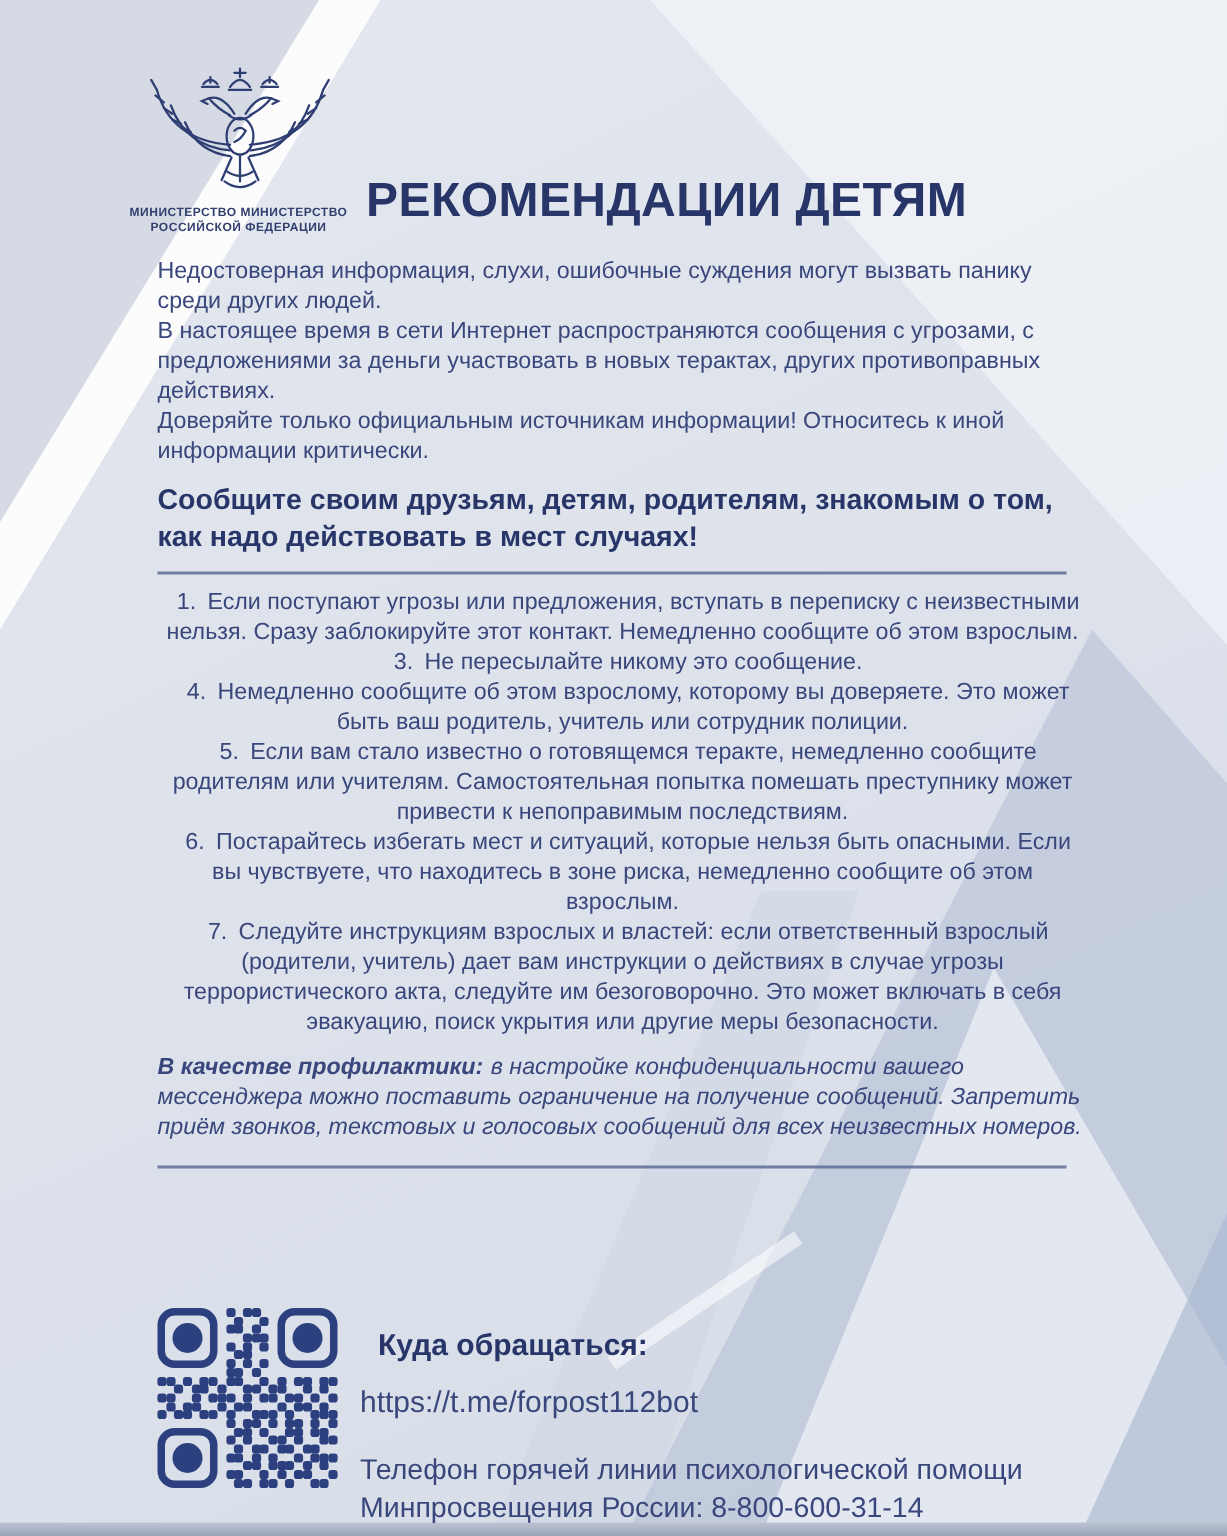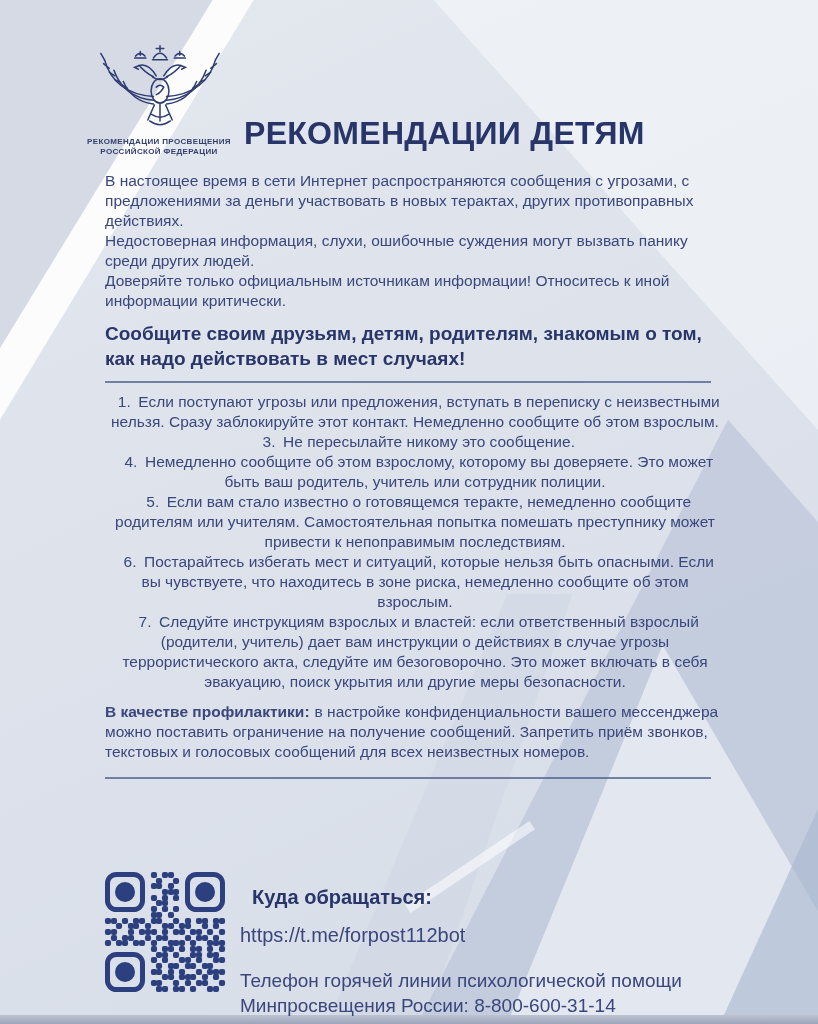--- a/index.html
+++ b/index.html
@@ -39,21 +39,21 @@
   .content{position:absolute;left:105px;top:171px;width:620px;}
   .content p{margin:0;font-size:15.5px;line-height:20px;}
   .callout{
     margin:10px 0 0 0;
     font-size:19px;line-height:25px;font-weight:700;color:#273569;
   }
   .divider{border:none;border-top:2px solid rgba(78,94,140,.75);margin:10px 0 0 0;width:606px;}
   .list{margin-top:9px;text-align:center;}
   .list .num{display:inline-block;min-width:28px;}
   .reminder{margin-top:26px !important;}
-  .prevention{margin-top:10px !important;}
+  .prevention{margin-top:10px !important;font-style:italic;}
   .prevention .plabel{font-weight:700;margin-right:5px;}
   .divider.second{margin-top:15px;}
 
   .qr{
     --m:5.7px;
     position:absolute;left:105px;top:872px;
     width:calc(var(--m)*21);height:calc(var(--m)*21);
   }
   .qr-grid{display:grid;grid-template-columns:repeat(21,var(--m));grid-auto-rows:var(--m);}
   .qcell{width:var(--m);height:var(--m);}
@@ -121,30 +121,30 @@
 
       <ellipse cx="70" cy="52" rx="9.5" ry="13"></ellipse>
       <path d="M66,48 q4,-4 8,0 q-3,6 -8,8"></path>
 
       <path d="M70,65 v19 M64,67 l-7,16 M76,67 l7,16"></path>
       <path d="M59,84 q11,8 22,0 M61,77 q9,6 18,0"></path>
     </svg>
   </div>
   <div class="ministry-name">
 
-  <div>РЕКОМЕНДАЦИИ ПРОСВЕЩЕНИЯ</div>
+  <div>МИНИСТЕРСТВО МИНИСТЕРСТВО</div>
       <div>РОССИЙСКОЙ ФЕДЕРАЦИИ</div>
     </div>
   <h1 class="title">РЕКОМЕНДАЦИИ ДЕТЯМ</h1>
 
   <div class="content">
     <div>
 
-    <p>В настоящее время в сети Интернет распространяются сообщения с угрозами, с предложениями за деньги участвовать в новых терактах, других противоправных действиях.</p>
-        <p>Недостоверная информация, слухи, ошибочные суждения могут вызвать панику среди других людей.</p>
+    <p>Недостоверная информация, слухи, ошибочные суждения могут вызвать панику среди других людей.</p>
+        <p>В настоящее время в сети Интернет распространяются сообщения с угрозами, с предложениями за деньги участвовать в новых терактах, других противоправных действиях.</p>
         <p>Доверяйте только официальным источникам информации! Относитесь к иной информации критически.</p>
       </div>
 
     <h2 class="callout">Сообщите своим друзьям, детям, родителям, знакомым о том, как надо действовать в мест случаях!</h2>
 
     <hr class="divider">
 
     <div class="list">
 
         <p class="li"><span class="num">1.</span><span>Если поступают угрозы или предложения, вступать в переписку с неизвестными нельзя. Сразу заблокируйте этот контакт. Немедленно сообщите об этом взрослым.</span></p>

